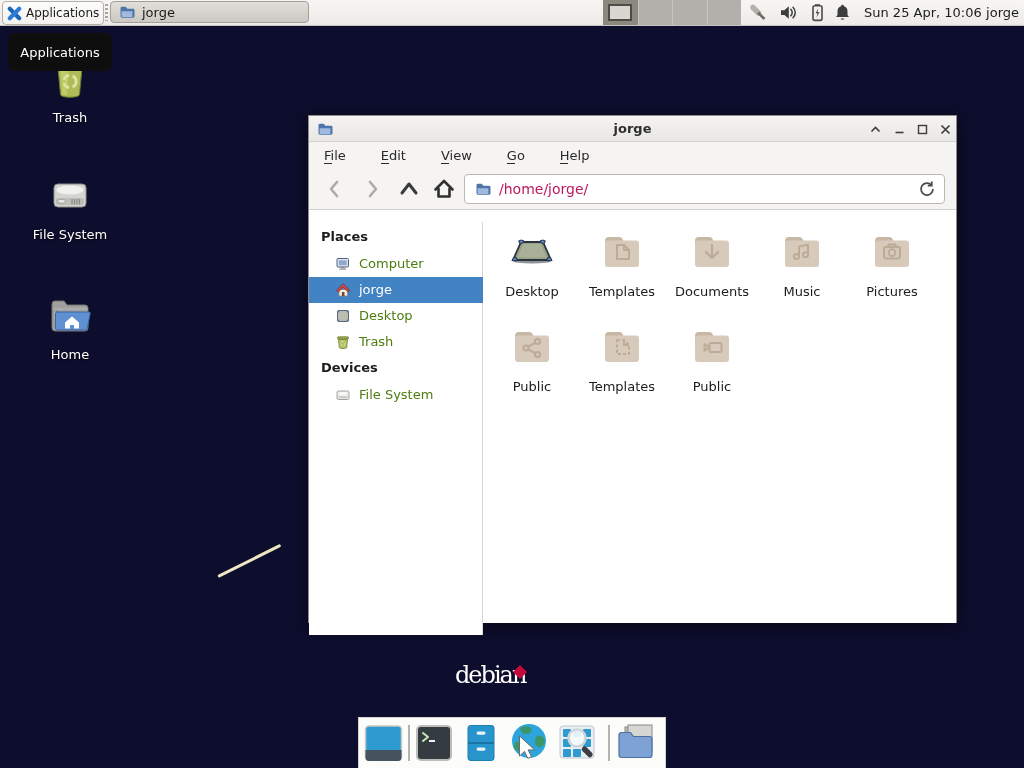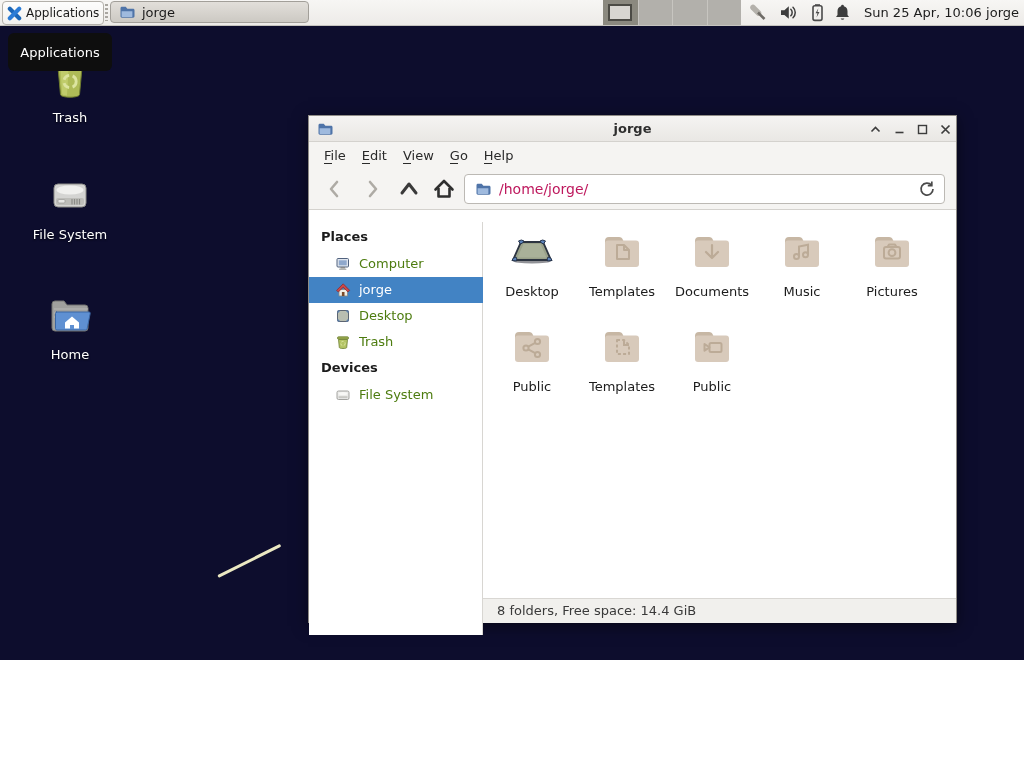--- a/index.html
+++ b/index.html
@@ -1,16 +1,16 @@
 <!DOCTYPE html>
 <html><head>
 <meta charset="utf-8">
 <style>
   html,body{margin:0;padding:0;}
-  #screen{position:relative;width:1024px;height:660px;background:#0d0d2d;overflow:hidden;
+  #screen{position:relative;width:1024px;height:768px;background:#0d0d2d;overflow:hidden;
     font-family:"DejaVu Sans",sans-serif;}
   
   #panel{position:absolute;left:0;top:0;width:1024px;height:26px;
     background:linear-gradient(#f7f6f4,#edebe8);border-bottom:1px solid #c6c4bf;box-sizing:border-box;}
   .app-btn{position:absolute;left:2px;top:1px;height:22px;display:flex;align-items:center;gap:4px;
     padding:0 4px;background:linear-gradient(#fdfdfc,#f3f2ef);border:1px solid #b3b0aa;border-radius:4px;}
   .app-btn span{font-size:12px;color:#1a1a1a;}
   .panel-handle{position:absolute;left:105px;top:4px;width:3px;height:17px;
     background:repeating-linear-gradient(#a9a6a0 0 2px,transparent 2px 4px);}
   .task-btn{position:absolute;left:110px;top:1px;width:199px;height:22px;display:flex;align-items:center;gap:7px;
@@ -33,21 +33,21 @@
   .line-artifact{position:absolute;left:218px;top:575px;width:70px;height:3px;background:#ebe8c2;
     transform:rotate(-26.5deg);transform-origin:left center;border-radius:2px;}
   
   #window{position:absolute;left:308px;top:115px;width:649px;height:508px;background:#fff;
     border:1px solid #8f8c86;box-shadow:0 3px 14px rgba(0,0,0,.5);box-sizing:border-box;}
   .titlebar{position:absolute;left:0;top:0;width:100%;height:26px;background:linear-gradient(#f5f4f2,#e9e7e4);
     border-bottom:1px solid #d4d2ce;box-sizing:border-box;}
   .titlebar .ticon{position:absolute;left:8px;top:5px;}
   .titlebar .ttitle{position:absolute;left:0;width:100%;text-align:center;line-height:25px;font-size:13px;font-weight:bold;color:#2e2e2e;}
   .wbtn{position:absolute;top:3px;width:20px;height:20px;display:flex;align-items:center;justify-content:center;}
-  .menubar{position:absolute;left:0;top:26px;width:100%;height:27px;background:#f5f4f2;display:flex;align-items:center;padding-left:7px;box-sizing:border-box;}
+  .menubar{position:absolute;left:0;top:26px;width:100%;height:27px;background:#f5f4f2;display:flex;align-items:center;padding-left:7px;box-sizing:border-box;gap:19px;}
   .menu-item{position:relative;padding:0 8px;font-size:13px;color:#2a2a2a;line-height:27px;}
   .menu-item::after{content:"";position:absolute;left:8px;bottom:5px;width:8px;height:1px;background:#2a2a2a;}
   .toolbar{position:absolute;left:0;top:53px;width:100%;height:41px;background:#f5f4f2;border-bottom:1px solid #d4d2ce;box-sizing:border-box;}
   .navbtn{position:absolute;top:8px;width:24px;height:24px;}
   .pathbar{position:absolute;left:155px;top:5px;width:481px;height:30px;background:#fff;border:1px solid #bcb9b4;border-radius:4px;box-sizing:border-box;}
   .pathbar .ptext{position:absolute;left:34px;top:0;line-height:28px;font-size:14px;color:#be185d;}
   .content{position:absolute;left:0;top:94px;width:647px;height:413px;background:#fff;}
   .sidebar{position:absolute;left:0;top:12px;width:174px;height:413px;background:#fff;border-right:1px solid #d8d6d2;box-sizing:border-box;}
   .side-header{position:absolute;left:12px;font-size:13px;font-weight:bold;color:#1c1c1c;line-height:26px;}
   .side-row{position:absolute;left:0;width:174px;height:26px;}
@@ -357,23 +357,20 @@
           <rect x="7" y="13.5" width="34" height="26.5" rx="3" fill="#d8cabb"></rect>
           <g fill="none" stroke="#bcab97" stroke-width="2" stroke-linejoin="round">
             <path d="M16.5 22 l5 3.3 -5 3.3 z"></path>
             <rect x="21.5" y="21" width="12" height="9" rx="1.5"></rect>
           </g>
         </svg>
         <div class="glabel">Public</div>
       </div>
     </div>
 
-    <div class="statusbar">
-      <span>8 folders, Free space: 14.4 GiB</span>
-    </div>
   </div>
 
   <div id="debian">
     <span class="dtext">debian</span>
     <div class="dot" style="left:60px;top:6px"></div>
   </div>
 
   <div id="dock">
     <svg width="39" height="38" viewBox="0 0 39 38" style="margin-left:5px">
       <rect x="1.5" y="2" width="36" height="34" rx="3.5" fill="#2e9bd0" stroke="#c9c9c6" stroke-width="1.5"></rect>

